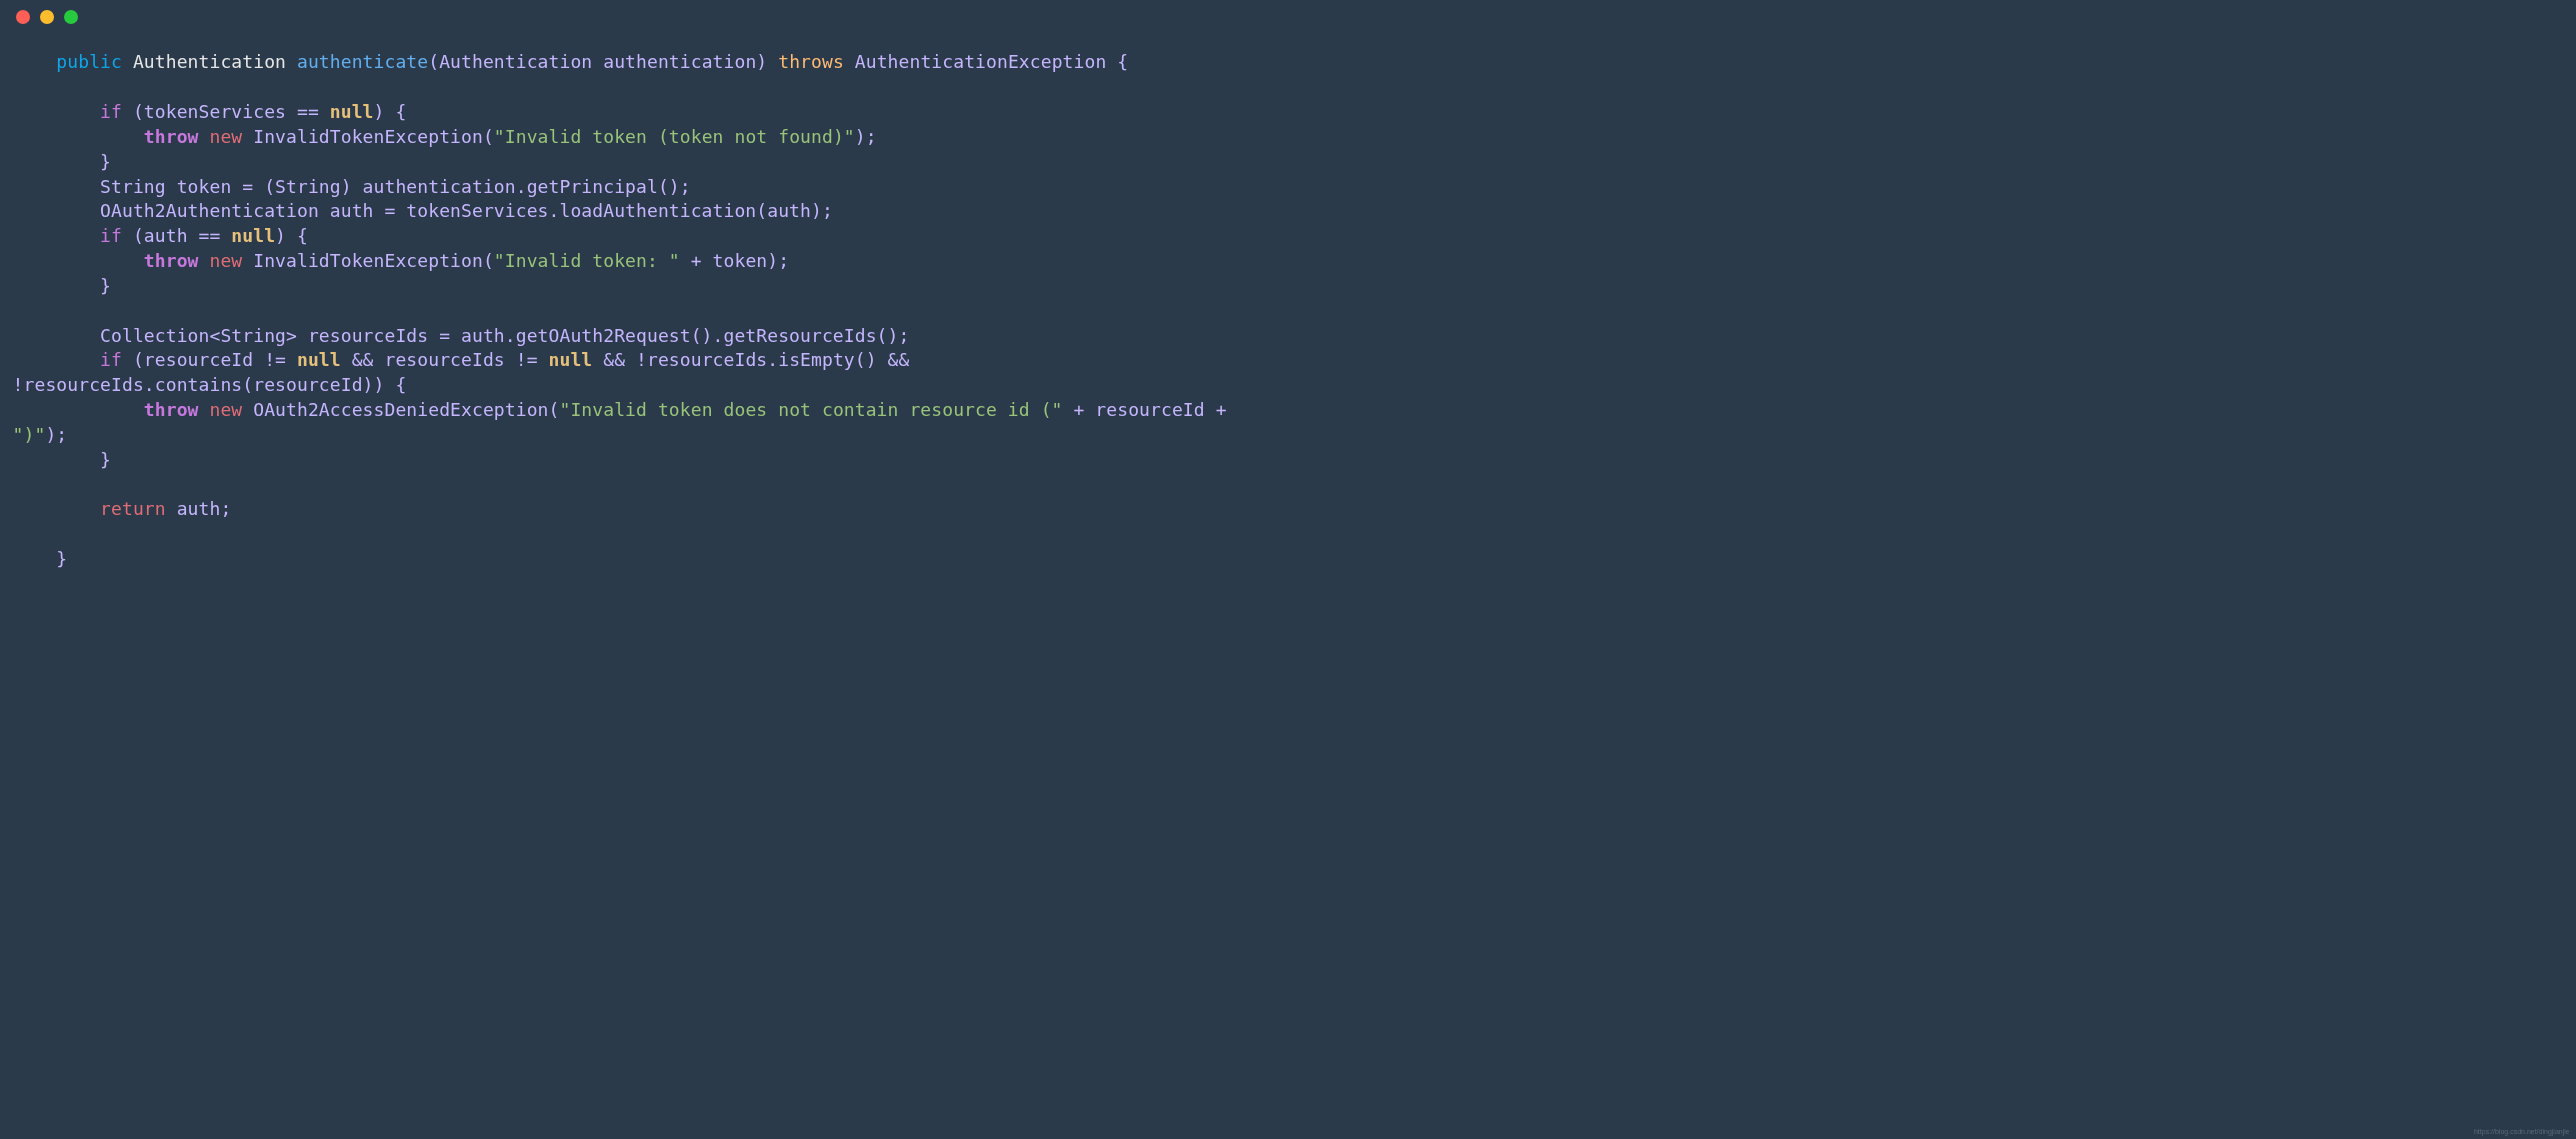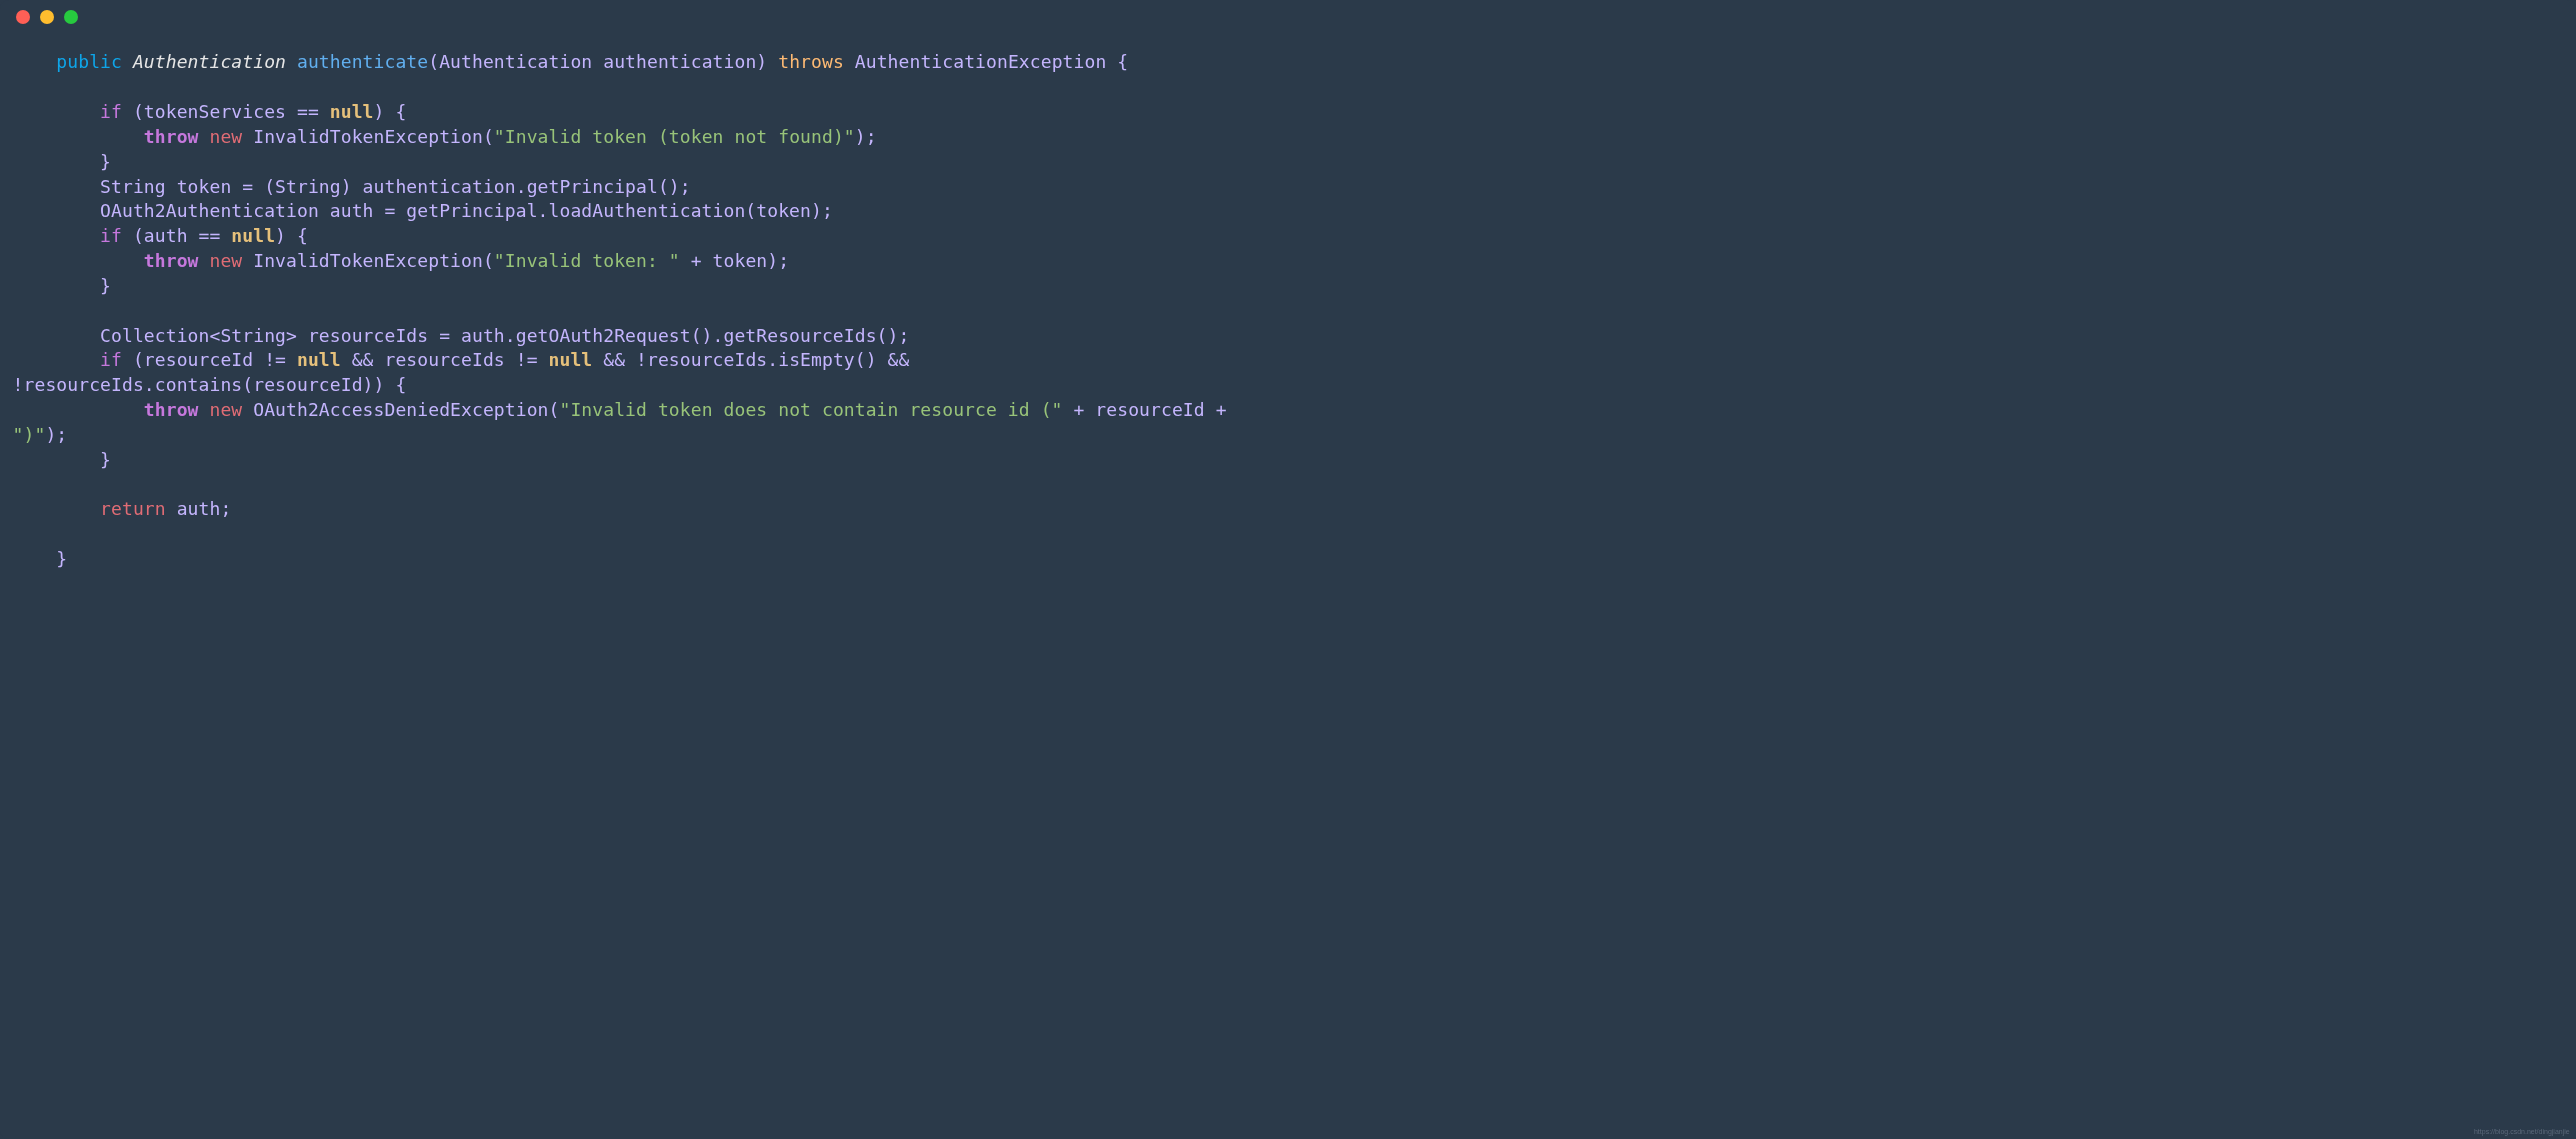--- a/index.html
+++ b/index.html
@@ -44,21 +44,21 @@
     letter-spacing: 0.1px;
   }
   .kw-public  { color: #0ea5e9; }
   .kw-if      { color: #c678dd; }
   .kw-throw   { color: #c678dd; font-weight: bold; }
   .kw-new     { color: #e06c75; text-align: center; }
   .kw-null    { color: #e5c07b; font-weight: bold; }
   .kw-return  { color: #e06c75; }
   .kw-throws  { color: #fdba74; }
   .fn         { color: #61afef; }
-  .type       { color: #e6e6e6; font-style: italic; }
+  .type       { color: #e6e6e6; }
   .str        { color: #98c379; }
   .plain      { color: #c4b5fd; }
   .watermark {
     position: absolute;
     right: 6.3px;
     bottom: 3.8px;
     font-size: 7px;
     color: #7a8699;
     font-family: sans-serif;
     opacity: 0.6;
@@ -73,21 +73,21 @@
     <span class="traffic-light yellow"></span>
     <span class="traffic-light green"></span>
   </div>
 
   <pre class="code"><span><span>    </span><span class="kw-public">public</span><span class="plain"> </span><span class="type">Authentication</span><span class="plain"> </span><span class="fn">authenticate</span><span class="plain">(Authentication authentication) </span><span class="kw-throws">throws</span><span class="plain"> AuthenticationException {</span></span>
 <span><span></span></span>
 <span><span>        </span><span class="kw-if">if</span><span class="plain"> (tokenServices == </span><span class="kw-null">null</span><span class="plain">) {</span></span>
 <span><span>            </span><span class="kw-throw">throw</span><span class="plain"> </span><span class="kw-new">new</span><span class="plain"> InvalidTokenException(</span><span class="str">"Invalid token (token not found)"</span><span class="plain">);</span></span>
 <span><span>        </span><span class="plain">}</span></span>
 <span><span>        </span><span class="plain">String token = (String) authentication.getPrincipal();</span></span>
-<span><span>        </span><span class="plain">OAuth2Authentication auth = getPrincipal.loadAuthentication(token);</span></span>
+<span><span>        </span><span class="plain">OAuth2Authentication auth = tokenServices.loadAuthentication(auth);</span></span>
 <span><span>        </span><span class="kw-if">if</span><span class="plain"> (auth == </span><span class="kw-null">null</span><span class="plain">) {</span></span>
 <span><span>            </span><span class="kw-throw">throw</span><span class="plain"> </span><span class="kw-new">new</span><span class="plain"> InvalidTokenException(</span><span class="str">"Invalid token: "</span><span class="plain"> + token);</span></span>
 <span><span>        </span><span class="plain">}</span></span>
 <span><span></span></span>
 <span><span>        </span><span class="plain">Collection&lt;String&gt; resourceIds = auth.getOAuth2Request().getResourceIds();</span></span>
 <span><span>        </span><span class="kw-if">if</span><span class="plain"> (resourceId != </span><span class="kw-null">null</span><span class="plain"> &amp;&amp; resourceIds != </span><span class="kw-null">null</span><span class="plain"> &amp;&amp; !resourceIds.isEmpty() &amp;&amp; </span></span>
 <span><span class="plain">!resourceIds.contains(resourceId)) {</span></span>
 <span><span>            </span><span class="kw-throw">throw</span><span class="plain"> </span><span class="kw-new">new</span><span class="plain"> OAuth2AccessDeniedException(</span><span class="str">"Invalid token does not contain resource id ("</span><span class="plain"> + resourceId + </span></span>
 <span><span class="str">")"</span><span class="plain">);</span></span>
 <span><span>        </span><span class="plain">}</span></span>

